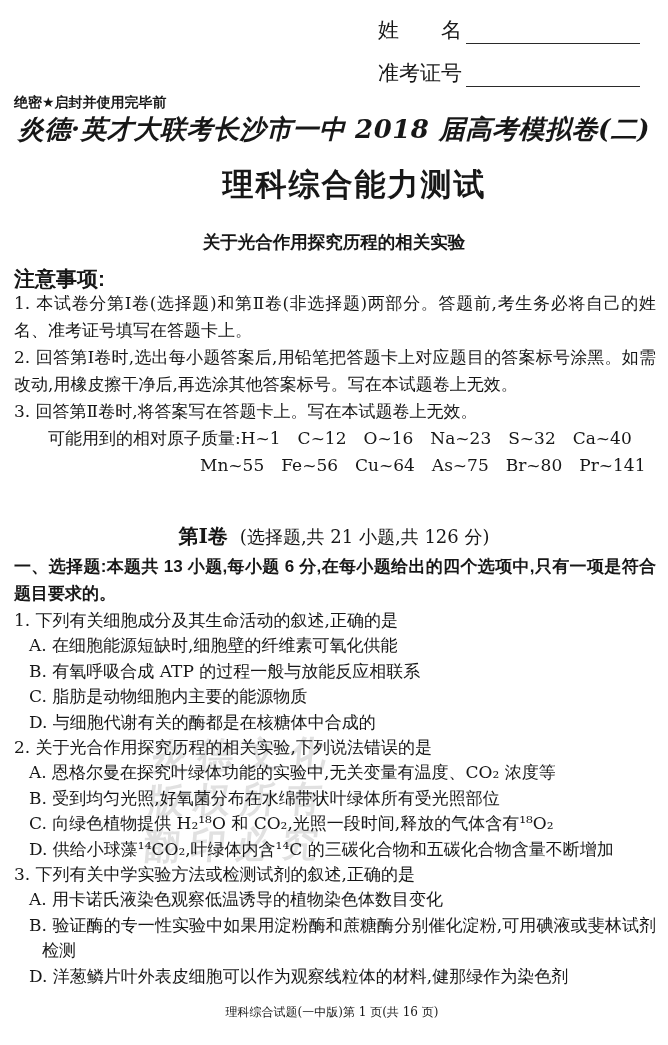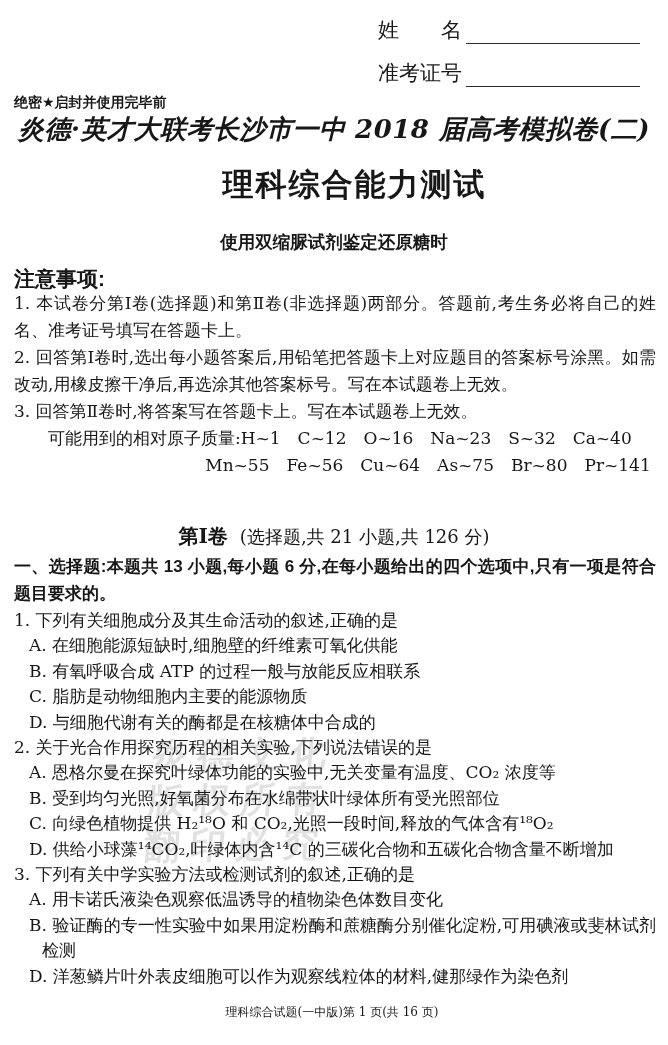--- a/index.html
+++ b/index.html
@@ -117,21 +117,21 @@
     top: 290px;
     left: 14px;
     right: 12px;
     z-index: 1;
     font-size: 17px;
     line-height: 27px;
     text-align: justify;
   }
   .notes p { margin: 0; }
   .mass-line1 { padding-left: 34px; text-align: left; }
-  .mass-line2 { margin-left: 186px !important; text-align: center; }
+  .mass-line2 { margin-left: 186px !important; text-align: left; }
 
   
   .section-heading {
     position: absolute;
     top: 523px;
     left: 0; right: 0;
     z-index: 1;
     text-align: center;
   }
   .section-heading .part1 {
@@ -195,21 +195,21 @@
     <div class="field-row">
       <span class="field-label">准考证号</span>
       <span class="field-line"></span>
     </div>
   </div>
 
   <div class="secrecy">绝密★启封并使用完毕前</div>
 
   <div class="main-title">炎德·英才大联考长沙市一中 2018 届高考模拟卷(二)</div>
   <div class="subject-title">理科综合能力测试</div>
-  <div class="subtitle">使用双缩脲试剂鉴定还原糖时</div>
+  <div class="subtitle">关于光合作用探究历程的相关实验</div>
 
   <div class="notice-heading">注意事项:</div>
   <div class="notes">
     <p>1. 本试卷分第Ⅰ卷(选择题)和第Ⅱ卷(非选择题)两部分。答题前,考生务必将自己的姓名、准考证号填写在答题卡上。</p>
     <p>2. 回答第Ⅰ卷时,选出每小题答案后,用铅笔把答题卡上对应题目的答案标号涂黑。如需改动,用橡皮擦干净后,再选涂其他答案标号。写在本试题卷上无效。</p>
     <p>3. 回答第Ⅱ卷时,将答案写在答题卡上。写在本试题卷上无效。</p>
     <p class="mass-line1"><span>可能用到的相对原子质量:</span><span>H~1　C~12　O~16　Na~23　S~32　Ca~40</span></p>
     <p class="mass-line2">Mn~55　Fe~56　Cu~64　As~75　Br~80　Pr~141</p>
   </div>
 

